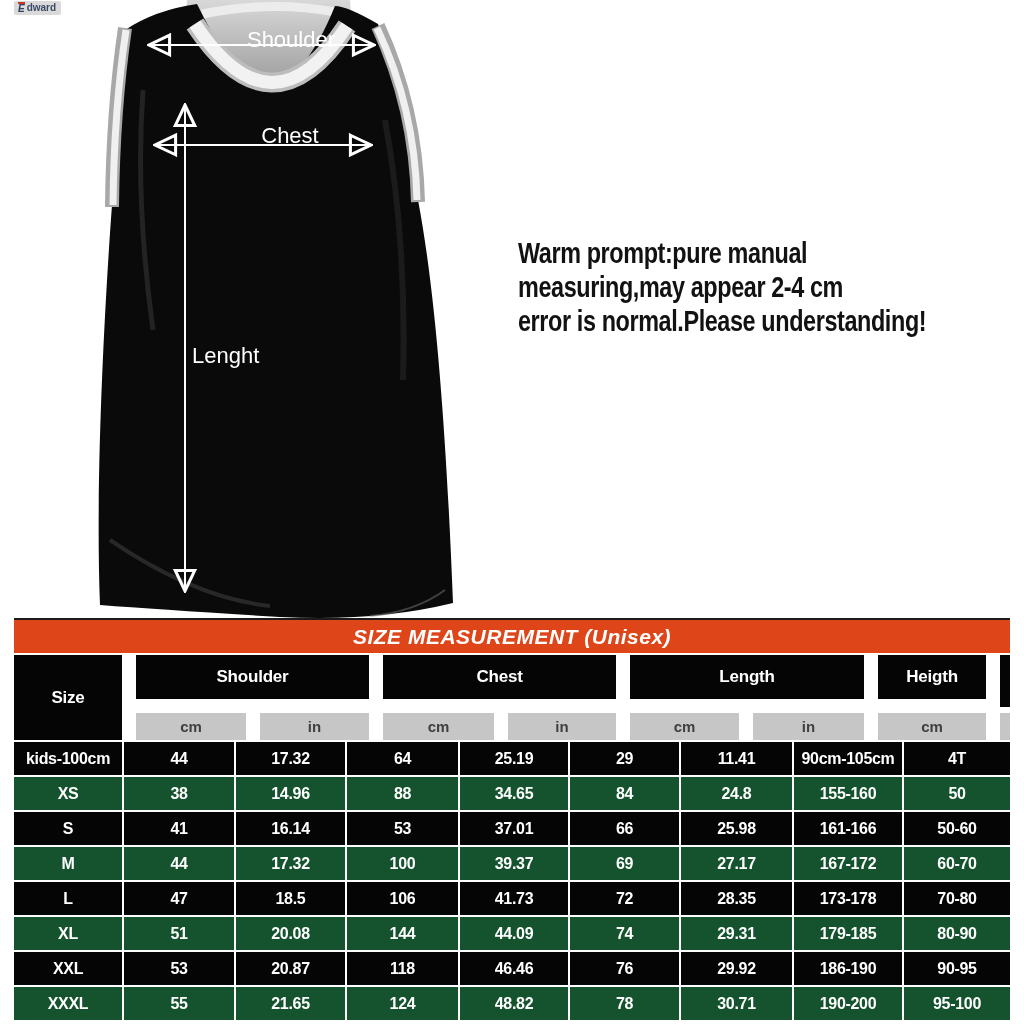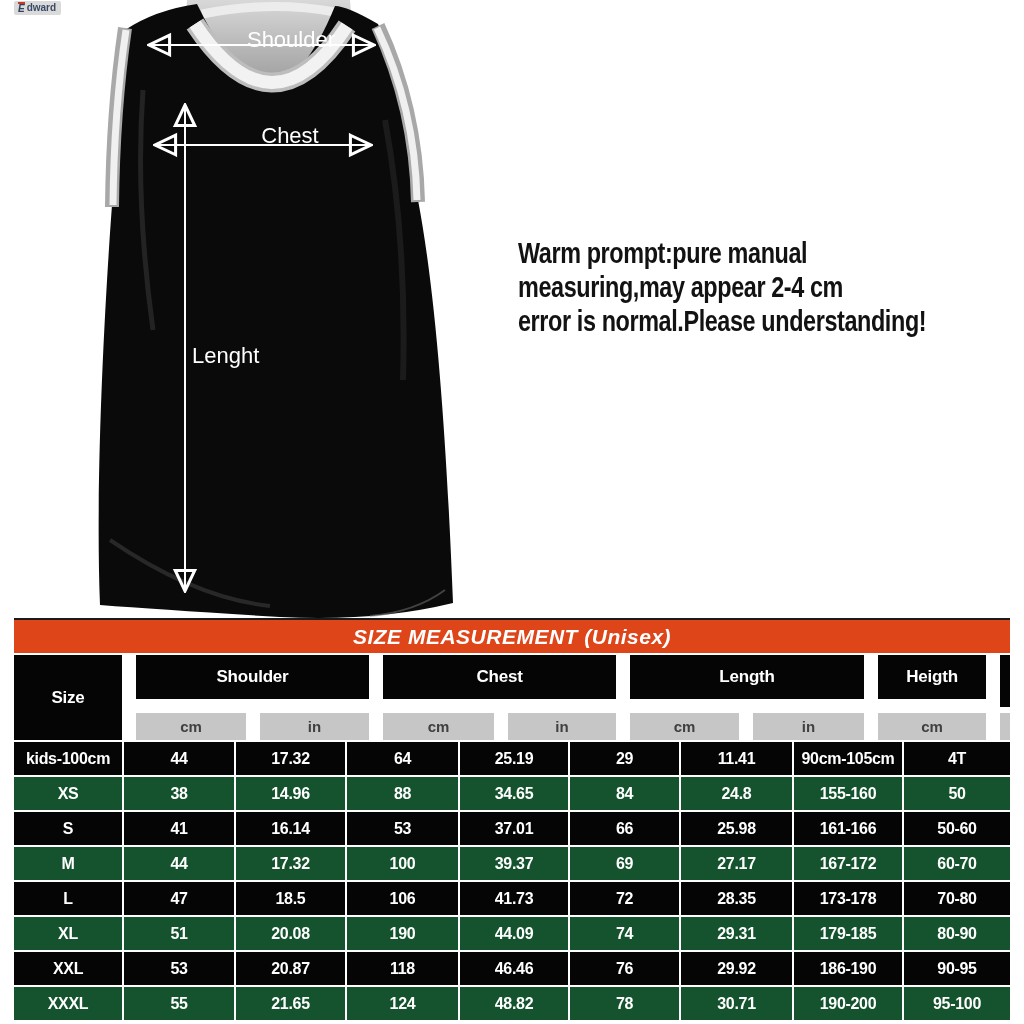--- a/index.html
+++ b/index.html
@@ -180,21 +180,21 @@
           <div class="tcell">41.73</div>
           <div class="tcell">72</div>
           <div class="tcell">28.35</div>
           <div class="tcell">173-178</div>
           <div class="tcell">70-80</div>
         </div>
         <div class="trow light">
           <div class="tcell">XL</div>
           <div class="tcell">51</div>
           <div class="tcell">20.08</div>
-          <div class="tcell">190</div>
+          <div class="tcell">144</div>
           <div class="tcell">44.09</div>
           <div class="tcell">74</div>
           <div class="tcell">29.31</div>
           <div class="tcell">179-185</div>
           <div class="tcell">80-90</div>
         </div>
         <div class="trow dark">
           <div class="tcell">XXL</div>
           <div class="tcell">53</div>
           <div class="tcell">20.87</div>

